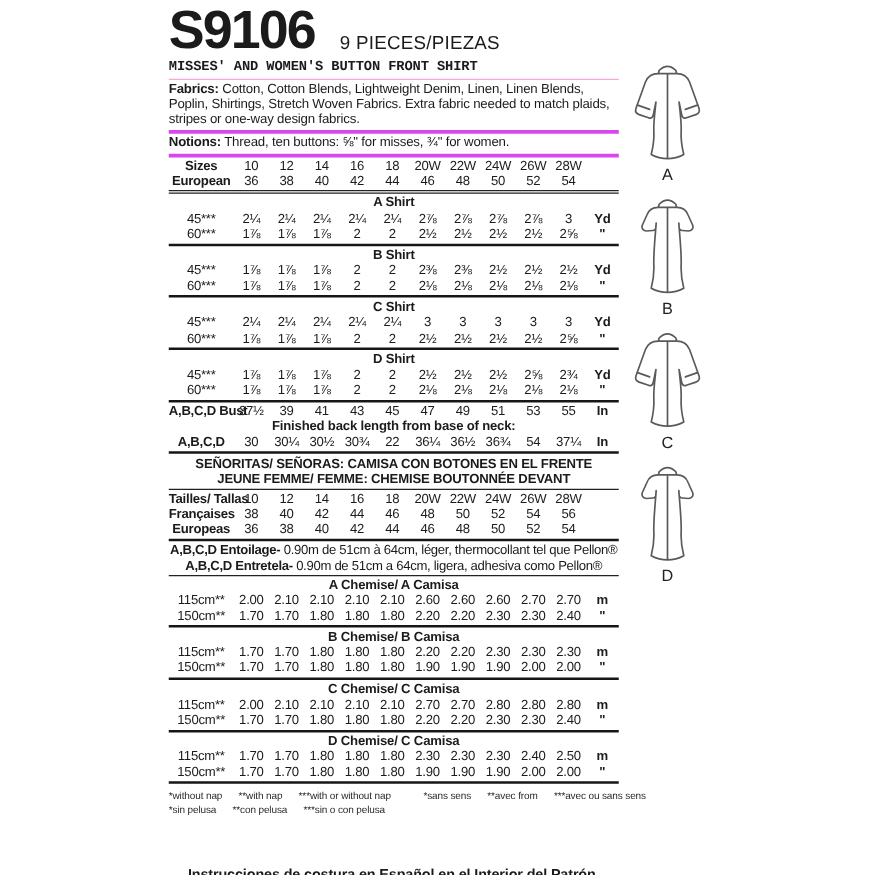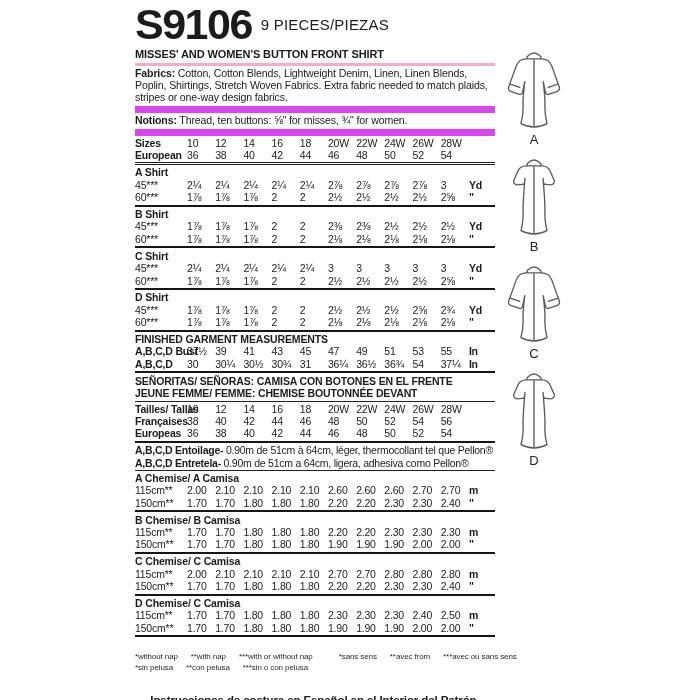--- a/index.html
+++ b/index.html
@@ -1,43 +1,43 @@
 <!DOCTYPE html>
 <html><head>
 <meta charset="utf-8">
 <style>
   html,body{margin:0;padding:0;width:700px;height:700px;overflow:hidden;background:#fff;}
   body{font-family:"Liberation Sans",sans-serif;color:#1b1b1b;position:relative;
        -webkit-font-smoothing:antialiased;}
   .content{position:absolute;left:135px;top:5px;width:360px;}
-  .title-row{display:flex;align-items:center;gap:9px;}
+  .title-row{display:flex;align-items:flex-end;gap:20px;}
   .title{font-size:43px;font-weight:700;letter-spacing:-1.5px;line-height:38px;}
   .pieces{font-size:15px;font-weight:400;letter-spacing:0.2px;}
   .subtitle{font-size:11px;font-weight:700;margin-top:5px;padding-bottom:3px;
-            border-bottom:3px solid #f9a8d4;letter-spacing:-0.1px;}
-  .para{font-size:10.6px;line-height:11.9px;padding:2px 0 2px;border-bottom:7px solid #d946ef;
+            border-bottom:1px solid #f9a8d4;letter-spacing:-0.1px;font-family:Liberation Mono, monospace;}
+  .para{font-size:10.6px;line-height:11.9px;padding:2px 0 2px;border-bottom:3px solid #d946ef;
         letter-spacing:-0.15px;}
   .para b{font-weight:700;}
   
-  .t-table{margin-top:1px;}
+  .t-table{margin-top:1px;text-align:center;}
   .t-row{display:grid;grid-template-columns:52px repeat(10,28.2px) 26px;
          height:12.4px;line-height:12.4px;font-size:10.5px;letter-spacing:-0.2px;}
   .t-label{white-space:nowrap;}
   .t-cell{white-space:nowrap;}
   .t-unit{white-space:nowrap;font-weight:bold;}
   .bold{font-weight:700;}
   .t-heading{font-weight:700;font-size:10.5px;height:12.4px;line-height:12.4px;
              letter-spacing:-0.15px;white-space:nowrap;}
   .t-note{font-size:10.5px;height:12.4px;line-height:12.4px;letter-spacing:-0.25px;
           white-space:nowrap;}
   .t-note b{font-weight:700;}
   .rule{border-top:1px solid #222;margin:1px 0;height:0;}
   .rule.thick{border-top:2.5px solid #161616;margin:1px 0 1.5px;}
   
-  .footnotes{margin-top:15px;font-size:8px;letter-spacing:-0.1px;color:#2a2a2a;text-align:right;}
+  .footnotes{margin-top:5px;font-size:8px;letter-spacing:-0.1px;color:#2a2a2a;text-align:right;}
   .fn-row{display:flex;line-height:10.5px;}
   .fn-row span{margin-right:13px;white-space:nowrap;}
   .fn-spacer{flex:1;}
   .footer{position:absolute;top:694px;left:120px;width:390px;text-align:center;
           font-weight:700;font-size:11.5px;letter-spacing:-0.1px;}
   
   .figures{position:absolute;left:492px;top:48px;width:84px;display:flex;
            flex-direction:column;align-items:center;}
   .figure{display:flex;flex-direction:column;align-items:center;margin-bottom:8px;}
   .figure-label{font-size:13px;color:#222;margin-top:1px;line-height:14px;}
@@ -198,42 +198,42 @@
         <span class="t-cell">2</span>
         <span class="t-cell">2</span>
         <span class="t-cell">2⅛</span>
         <span class="t-cell">2⅛</span>
         <span class="t-cell">2⅛</span>
         <span class="t-cell">2⅛</span>
         <span class="t-cell">2⅛</span>
         <span class="t-unit">"</span>
       </div>
       <div class="rule thick"></div>
-      <div class="t-heading">FINISHED GARMENT MEASUREMENTS</div>
       <div class="t-row">
         <span class="t-label bold">A,B,C,D Bust</span>
         <span class="t-cell">37½</span>
         <span class="t-cell">39</span>
         <span class="t-cell">41</span>
         <span class="t-cell">43</span>
         <span class="t-cell">45</span>
         <span class="t-cell">47</span>
         <span class="t-cell">49</span>
         <span class="t-cell">51</span>
         <span class="t-cell">53</span>
         <span class="t-cell">55</span>
         <span class="t-unit">In</span>
       </div>
+      <div class="t-heading">Finished back length from base of neck:</div>
       <div class="t-row">
         <span class="t-label bold">A,B,C,D</span>
         <span class="t-cell">30</span>
         <span class="t-cell">30¼</span>
         <span class="t-cell">30½</span>
         <span class="t-cell">30¾</span>
-        <span class="t-cell">31</span>
+        <span class="t-cell">22</span>
         <span class="t-cell">36¼</span>
         <span class="t-cell">36½</span>
         <span class="t-cell">36¾</span>
         <span class="t-cell">54</span>
         <span class="t-cell">37¼</span>
         <span class="t-unit">In</span>
       </div>
       <div class="rule thick"></div>
       <div class="t-heading">SEÑORITAS/ SEÑORAS: CAMISA CON BOTONES EN EL FRENTE</div>
       <div class="t-heading">JEUNE FEMME/ FEMME: CHEMISE BOUTONNÉE DEVANT</div>

